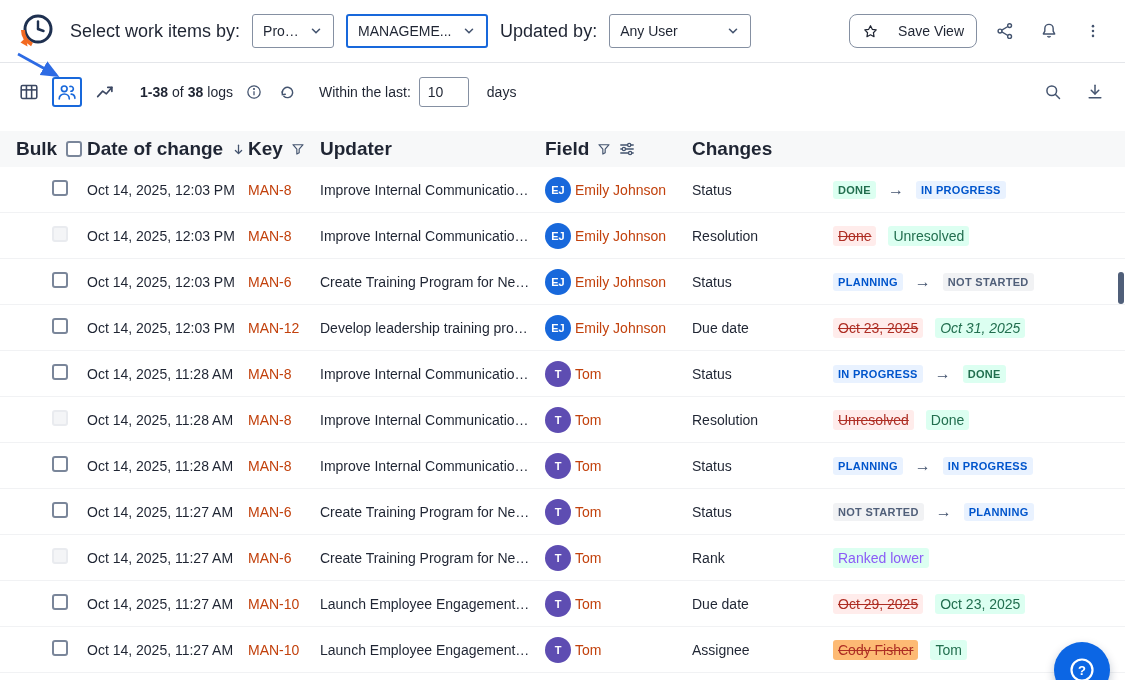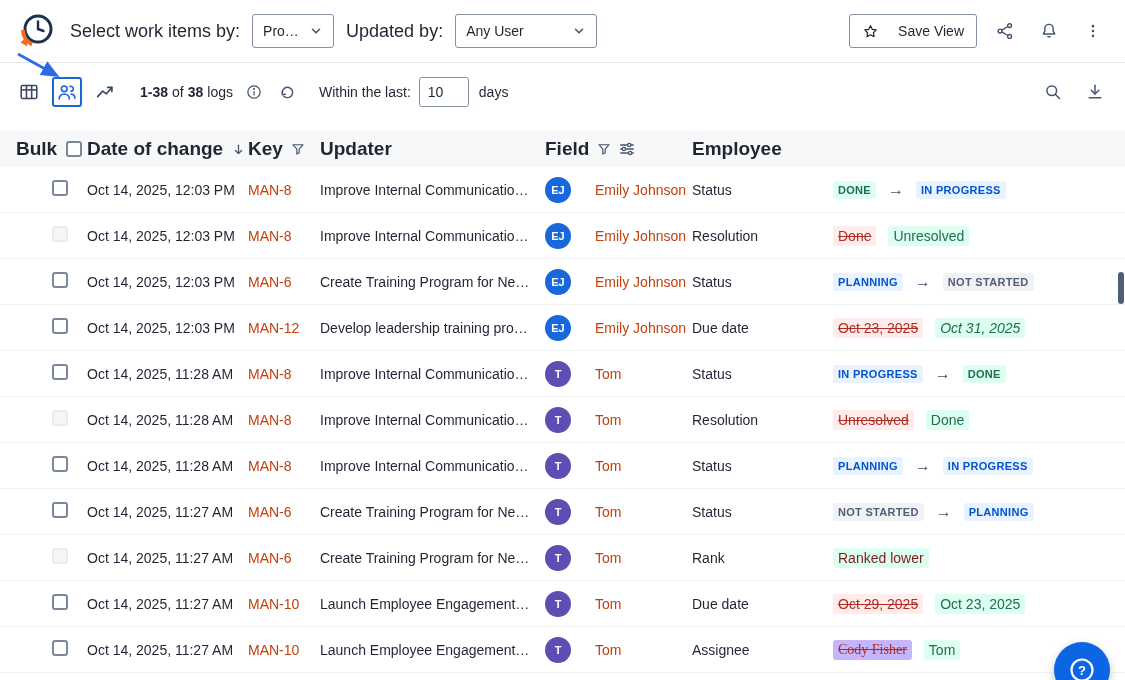--- a/index.html
+++ b/index.html
@@ -16,21 +16,21 @@
   .tb-label { font-size:18px; color:#1f2533; white-space:nowrap; }
   .dropdown { display:flex; align-items:center; justify-content:space-between; gap:8px; height:34px; padding:0 10px;
     border:1px solid #8590a2; border-radius:3px; background:#fff; font-size:14px; color:#1f2533; cursor:pointer; white-space:nowrap; }
   .dropdown.focused { border:2px solid #1868db; }
   .dd-text { overflow:hidden; text-overflow:ellipsis; white-space:nowrap; }
   .dd-project { width:82px; }
   .dd-value { width:142px; }
   .dd-user { width:142px;gap:44px; }
   .topbar-right { margin-left:auto; display:flex; align-items:center; gap:12px; }
   .btn-outline { display:flex; align-items:center; gap:19px; height:34px; padding:0 12px; border:1px solid #8590a2;
-    border-radius:3px; background:#fff; font-size:14px; color:#1f2533; cursor:pointer; white-space:nowrap; }
+    border-radius:8px; background:#fff; font-size:14px; color:#1f2533; cursor:pointer; white-space:nowrap; }
   .icon-btn { width:32px; height:32px; border:none; background:transparent; display:flex; align-items:center; justify-content:center; cursor:pointer; border-radius:3px; }
 
   
   .toolbar { display:flex; align-items:center; height:58px; padding:0 14px; gap:8px; position:relative; }
   .view-btn { width:30px; height:30px; border:none; background:#fff; border-radius:3px; display:flex; align-items:center; justify-content:center; cursor:pointer; }
   .view-btn.selected { border:2px solid #1868db; }
   .count { display:inline-flex; gap:4px; font-size:14px; margin-left:12px; align-items:baseline; white-space:nowrap; }
   .count b { font-weight:700; }
   .within { font-size:14px; margin-left:10px; white-space:nowrap; }
   .days-input { width:50px; height:30px; border:1px solid #8590a2; border-radius:3px; padding:0 8px; font-size:14px; font-family:inherit; color:#1f2533; }
@@ -44,21 +44,21 @@
   .thead, .trow { display:grid; grid-template-columns:87px 161px 72px 225px 147px 141px 1fr; align-items:center; }
   .thead { height:36px; background:#f7f8f9; font-size:19px; font-weight:700; color:#1f2533; }
   .trow { height:46px; border-bottom:1px solid #f1f2f4; font-size:14px; background:#fff; }
   .cell { min-width:0; }
   .hcell { display:flex; align-items:center; gap:8px; white-space:nowrap; }
   .bulk-h { padding-left:16px; gap:9px; }
   .bulk-cell { padding-left:52px; }
   .checkbox { width:16px; height:16px; border:2px solid #7a869a; border-radius:3px; background:#fff; display:inline-block; cursor:pointer; flex:none; }
   .checkbox.disabled { border-color:#e9ebef; background:#f4f5f7; cursor:default; }
   .summary-cell { white-space:nowrap; overflow:hidden; text-overflow:ellipsis; padding-right:14px; }
-  .updater-cell { display:flex; align-items:center; gap:24px; }
+  .updater-cell { display:flex; align-items:center; gap:4px; }
   .avatar { width:26px; height:26px; border-radius:50%; color:#fff; font-size:11px; font-weight:700;
     display:inline-flex; align-items:center; justify-content:center; flex:none; }
   .link { color:#c2410c; text-decoration:none; cursor:pointer; white-space:nowrap; }
   .changes-cell { display:flex; align-items:center; gap:12px; white-space:nowrap; overflow:hidden; }
   .lozenge { display:inline-block; padding:3px 5px; border-radius:3px; font-size:11px; font-weight:700; letter-spacing:.3px; white-space:nowrap; }
   .arrow-glyph { color:#44546f; font-size:16px; line-height:1; }
   .chip { display:inline-block; padding:2px 5px; border-radius:3px; font-size:14px; white-space:nowrap; }
   .chip.old { text-decoration:line-through; }
 
   
@@ -86,20 +86,28 @@
 
   <button class="dropdown dd-project">
     <span class="dd-text">Project</span>
     <span>
       <svg width="14" height="14" viewBox="0 0 16 16">
           <path d="M4 6l4 4 4-4" fill="none" stroke="#44546f" stroke-width="1.8" stroke-linecap="round"></path>
         </svg>
     </span>
   </button>
 
+  <button class="dropdown dd-value focused">
+    <span class="dd-text">MANAGEME...</span>
+    <span>
+      <svg width="14" height="14" viewBox="0 0 16 16">
+          <path d="M4 6l4 4 4-4" fill="none" stroke="#44546f" stroke-width="1.8" stroke-linecap="round"></path>
+        </svg>
+    </span>
+  </button>
 
   <span class="tb-label">Updated by:</span>
 
   <button class="dropdown dd-user">
     <span class="dd-text">Any User</span>
     <span>
       <svg width="14" height="14" viewBox="0 0 16 16">
           <path d="M4 6l4 4 4-4" fill="none" stroke="#44546f" stroke-width="1.8" stroke-linecap="round"></path>
         </svg>
     </span>
@@ -195,21 +203,21 @@
     <span>
       <svg width="19" height="19" viewBox="0 0 24 24" fill="none" stroke="#44546f" stroke-width="1.8" stroke-linecap="round">
         <path d="M5.5 12a6.5 6.5 0 1 1 1.9 4.6"></path>
         <polyline points="5.2,11 5.5,14.8 9.2,14.2"></polyline>
       </svg>
     </span>
   </button>
 
   <span class="within">Within the last:</span>
   <input class="days-input" value="10" style="">
-  <span class="within" style="margin-left:2px">days</span>
+  <span class="within" style="margin-left:10px">days</span>
 
   <div class="toolbar-right">
     <button class="icon-btn">
       <span>
         <svg width="20" height="20" viewBox="0 0 24 24" fill="none" stroke="#44546f" stroke-width="1.8" stroke-linecap="round">
           <circle cx="10.5" cy="10.5" r="5.8"></circle>
             <line x1="15" y1="15" x2="19.8" y2="19.8"></line>
         </svg>
       </span>
     </button>
@@ -272,21 +280,21 @@
           <line x1="2" y1="4.5" x2="16" y2="4.5"></line>
             <circle cx="11.5" cy="4.5" r="1.8" fill="#fff"></circle>
           <line x1="2" y1="9" x2="16" y2="9"></line>
             <circle cx="5.5" cy="9" r="1.8" fill="#fff"></circle>
           <line x1="2" y1="13.5" x2="16" y2="13.5"></line>
             <circle cx="12.5" cy="13.5" r="1.8" fill="#fff"></circle>
         </svg>
       </span>
     </div>
     <div class="hcell">
-        <span>Employee</span>
+        <span>Changes</span>
       </div>
   </div>
 
   <div id="table-body">
   <div class="trow">
     <div class="cell bulk-cell"><span class="checkbox"></span></div>
     <div class="cell">Oct 14, 2025, 12:03 PM</div>
     <div class="cell"><a class="link">MAN-8</a></div>
     <div class="cell summary-cell">Improve Internal Communicatio…</div>
     <div class="cell updater-cell">
@@ -421,21 +429,21 @@
     <div class="cell bulk-cell"><span class="checkbox disabled"></span></div>
     <div class="cell">Oct 14, 2025, 11:27 AM</div>
     <div class="cell"><a class="link">MAN-6</a></div>
     <div class="cell summary-cell">Create Training Program for Ne…</div>
     <div class="cell updater-cell">
       <span class="avatar" style="background: rgb(94, 77, 178);">T</span>
       <a class="link">Tom</a>
     </div>
     <div class="cell">Rank</div>
     <div class="cell changes-cell">
-          <span class="chip" style="background: rgb(220, 255, 241); color: #7f1d1d;">Ranked lower</span>
+          <span class="chip" style="background: rgb(220, 255, 241); color: #8b5cf6;">Ranked lower</span>
         </div>
   </div>
 
   <div class="trow">
     <div class="cell bulk-cell"><span class="checkbox"></span></div>
     <div class="cell">Oct 14, 2025, 11:27 AM</div>
     <div class="cell"><a class="link">MAN-10</a></div>
     <div class="cell summary-cell">Launch Employee Engagement …</div>
     <div class="cell updater-cell">
       <span class="avatar" style="background: rgb(94, 77, 178);">T</span>
@@ -452,21 +460,21 @@
     <div class="cell bulk-cell"><span class="checkbox"></span></div>
     <div class="cell">Oct 14, 2025, 11:27 AM</div>
     <div class="cell"><a class="link">MAN-10</a></div>
     <div class="cell summary-cell">Launch Employee Engagement …</div>
     <div class="cell updater-cell">
       <span class="avatar" style="background: rgb(94, 77, 178);">T</span>
       <a class="link">Tom</a>
     </div>
     <div class="cell">Assignee</div>
     <div class="cell changes-cell">
-          <span class="chip old" style="background: #c4b5fd; color: rgb(174, 46, 36); font-family: Liberation Serif, serif;">Cody Fisher</span>
+          <span class="chip old" style="background: #fdba74; color: rgb(174, 46, 36);">Cody Fisher</span>
           <span class="chip" style="background: rgb(220, 255, 241); color: rgb(33, 110, 78);">Tom</span>
         </div>
   </div>
 </div>
 </div>
 
 <button class="fab">
   <span>
     <svg width="30" height="30" viewBox="0 0 30 30">
       <circle cx="15" cy="15" r="10.5" fill="none" stroke="#ffffff" stroke-width="2.2"></circle>

